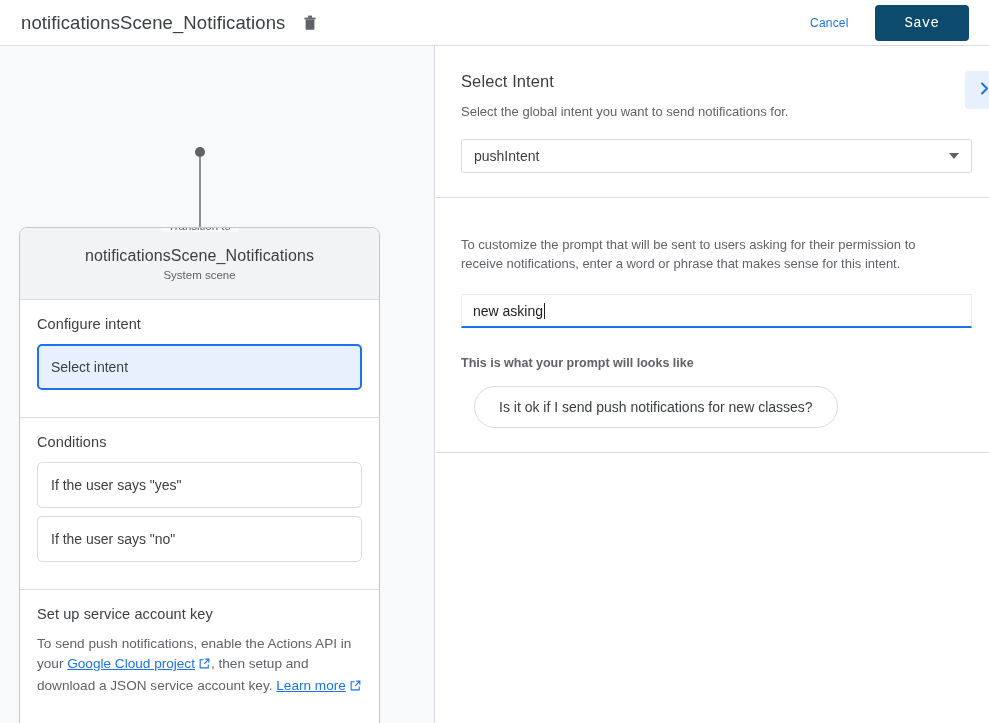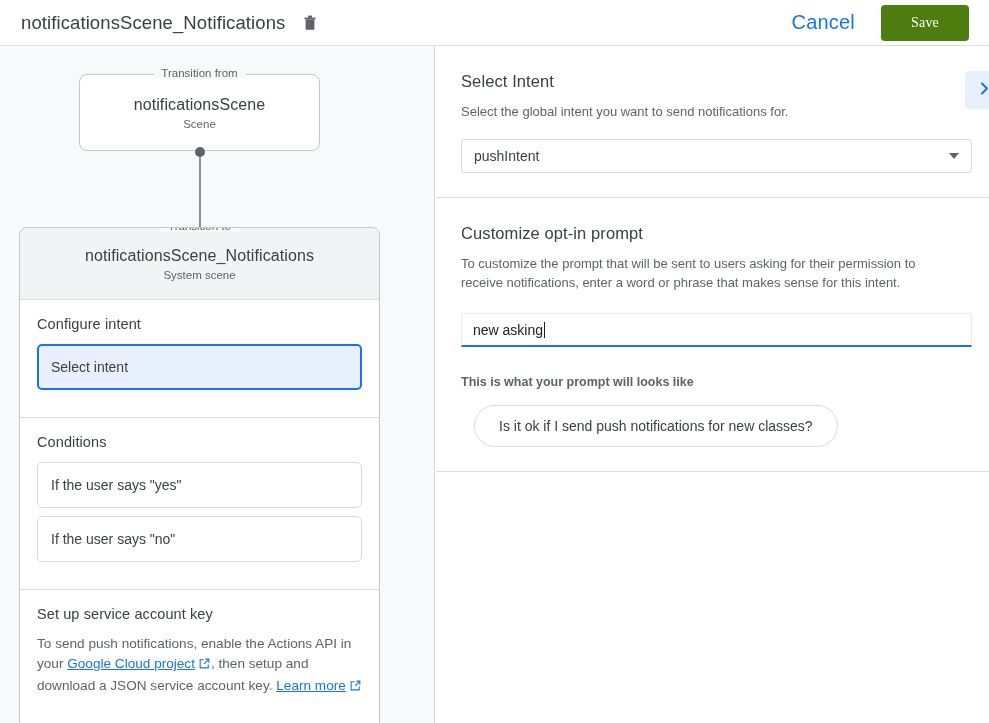--- a/index.html
+++ b/index.html
@@ -36,30 +36,30 @@
   .header-actions {
     margin-left: auto;
     display: flex; align-items: center;
     padding-right: 20px;
     gap: 12px;
   }
   .btn-cancel {
     background: none; border: none;
     color: #1a73e8;
     font-family: inherit;
-    font-size: 20px; font-weight: 500;
+    font-size: 12px; font-weight: 500;
     letter-spacing: 0.2px;
     padding: 9px 14px;
     border-radius: 4px;
     cursor: pointer;
   }
   .btn-save {
-    background: #4d7c0f; border: none;
+    background: #0c4a6e; border: none;
     color: #ffffff;
-    font-family: Liberation Serif, serif;
+    font-family: Liberation Mono, monospace;
     font-size: 14px; font-weight: 500;
     letter-spacing: 0.2px;
     padding: 10px 30px;
     border-radius: 4px;
     cursor: pointer;
   }
 
   
   .left-pane {
     position: absolute; left: 0; top: 46px;
@@ -288,25 +288,20 @@
   </div>
 
   <div class="header-actions">
     <button class="btn-cancel">Cancel</button>
     <button class="btn-save">Save</button>
   </div>
 </div>
 
 <div class="left-pane">
 
-  <div class="fieldset-card" id="card-from">
-    <div class="fieldset-legend">Transition from</div>
-    <div class="node-title">notificationsScene</div>
-    <div class="node-subtitle">Scene</div>
-  </div>
 
   <div class="connector">
     <svg width="14" height="114" viewBox="0 0 14 114" aria-hidden="true">
       <circle cx="7" cy="5" r="5" fill="#5f6368"></circle>
       <line x1="7" y1="5" x2="7" y2="98" stroke="#5f6368" stroke-width="1.4"></line>
       <polygon points="7,112 1.6,99 12.4,99" fill="#5f6368"></polygon>
     </svg>
   </div>
 
   <div class="fieldset-card" id="card-to">
@@ -355,21 +350,20 @@
     <div class="chevron-btn">
       <span>
         <svg width="15" height="15" viewBox="0 0 15 15" aria-hidden="true">
           <path d="M5 2.5 L10 7.5 L5 12.5" fill="none" stroke="#1a73e8" stroke-width="2" stroke-linecap="round" stroke-linejoin="round"></path>
         </svg>
       </span>
     </div>
   </div>
 
   <div class="r-section">
-    <div class="r-title">Customize opt-in prompt</div>
     <div class="r-desc">To customize the prompt that will be sent to users asking for their permission to receive notifications, enter a word or phrase that makes sense for this intent.</div>
 
     <div class="textfield">
       <span class="textfield-value">new asking</span>
         <span class="caret"></span>
     </div>
 
     <div class="preview-label">This is what your prompt will looks like</div>
     <div class="preview-bubble">Is it ok if I send push notifications for new classes?</div>
   </div>

